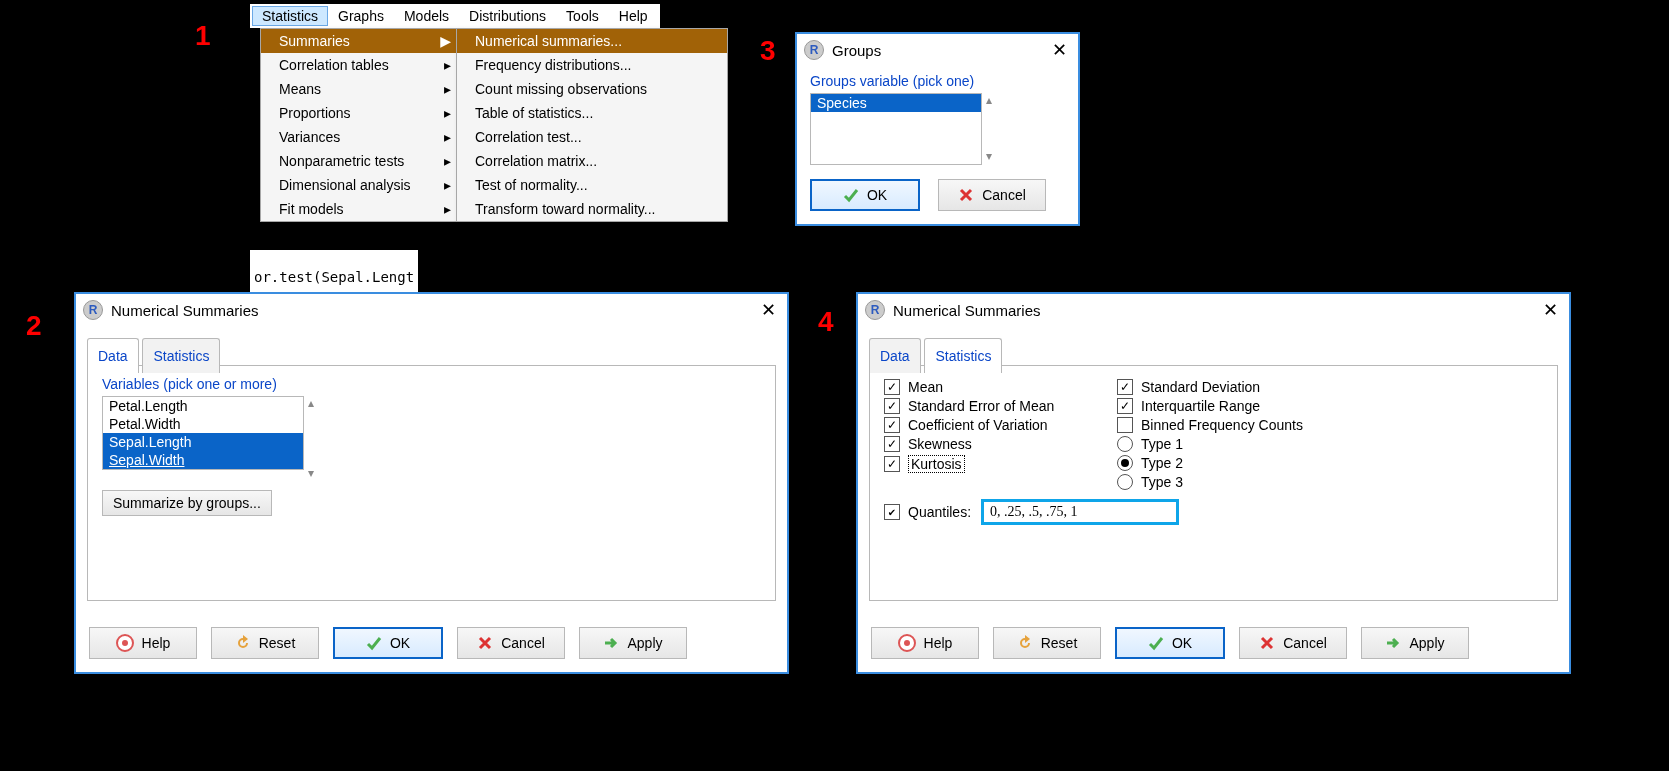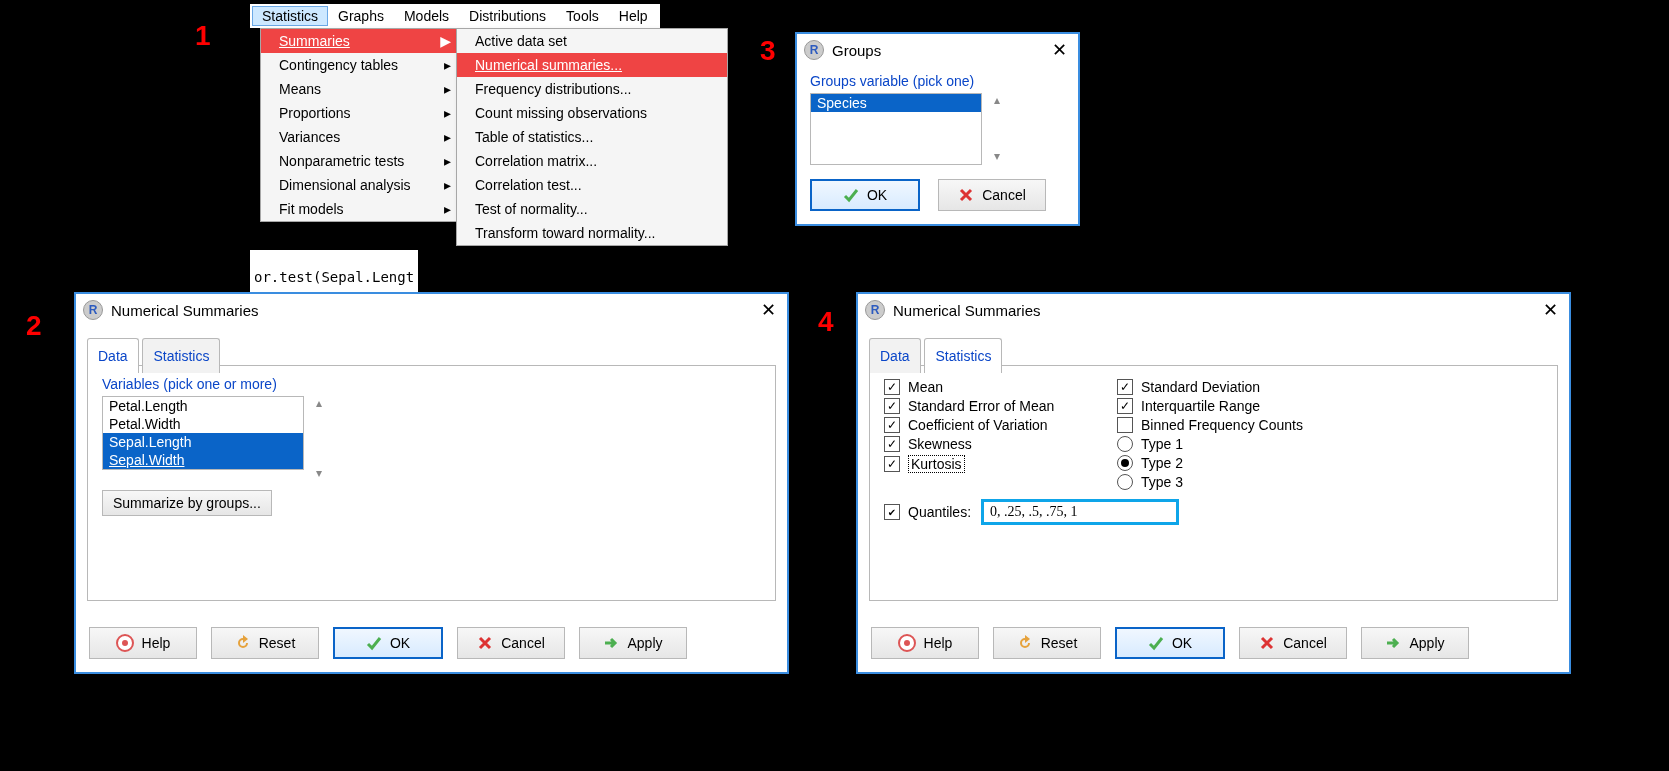--- a/index.html
+++ b/index.html
@@ -51,23 +51,22 @@
     white-space: nowrap;
     position: relative;
     cursor: default;
   }
   .submenu .si .arrow {
     position: absolute;
     right: 6px;
     top: 4px;
   }
   .submenu .si.hl {
-    background: #ef4444;
+    background: #a16207;
     color: #fff;
-    text-decoration: underline;
   }
 
   
   .win {
     position: absolute;
     background: #fff;
     border: 1px solid #3a8de0;
     box-shadow: 0 0 0 1px #3a8de0 inset;
   }
   .win .titlebar {
@@ -128,21 +127,21 @@
     border: 1px solid #b8b8b8;
     padding: 10px 14px 14px 14px;
   }
   .group-label {
     color: #0a46c8;
     margin-bottom: 4px;
     font-size: 14px;
   }
 
   
-  .listbox-wrap { display: flex; align-items: flex-start; gap: 8px; }
+  .listbox-wrap { display: flex; align-items: flex-start; }
   .listbox {
     border: 1px solid #b8b8b8;
     width: 200px;
     background: #fff;
   }
   .listbox .li {
     padding: 1px 6px;
     cursor: default;
   }
   .listbox .li.sel {
@@ -235,37 +234,36 @@
   <div class="mi active">Statistics</div>
   <div class="mi">Graphs</div>
   <div class="mi">Models</div>
   <div class="mi">Distributions</div>
   <div class="mi">Tools</div>
   <div class="mi">Help</div>
 </div>
 
 <div class="submenu" style="left:260px;top:28px;width:196px">
   <div class="si hl"><span>Summaries</span><span class="arrow">▶</span></div>
-  <div class="si"><span>Contingency tables</span><span class="arrow">▸</span></div>
+  <div class="si"><span>Correlation tables</span><span class="arrow">▸</span></div>
   <div class="si"><span>Means</span><span class="arrow">▸</span></div>
   <div class="si"><span>Proportions</span><span class="arrow">▸</span></div>
   <div class="si"><span>Variances</span><span class="arrow">▸</span></div>
   <div class="si"><span>Nonparametric tests</span><span class="arrow">▸</span></div>
   <div class="si"><span>Dimensional analysis</span><span class="arrow">▸</span></div>
   <div class="si"><span>Fit models</span><span class="arrow">▸</span></div>
 </div>
 
 <div class="submenu" style="left:456px;top:28px;width:270px">
-  <div class="si">Active data set</div>
   <div class="si hl">Numerical summaries...</div>
   <div class="si">Frequency distributions...</div>
   <div class="si">Count missing observations</div>
   <div class="si">Table of statistics...</div>
+  <div class="si">Correlation test...</div>
   <div class="si">Correlation matrix...</div>
-  <div class="si">Correlation test...</div>
   <div class="si">Test of normality...</div>
   <div class="si">Transform toward normality...</div>
 </div>
 
 <div style="position:absolute;left:250px;top:250px;background:#fff;color:#000;font-family:monospace;padding:19px 4px">or.test(Sepal.Lengt</div>
 
 <div class="win" style="left:795px;top:32px;width:283px">
   <div class="titlebar">
     <span class="r-icon">R</span>
     <span>Groups</span>

